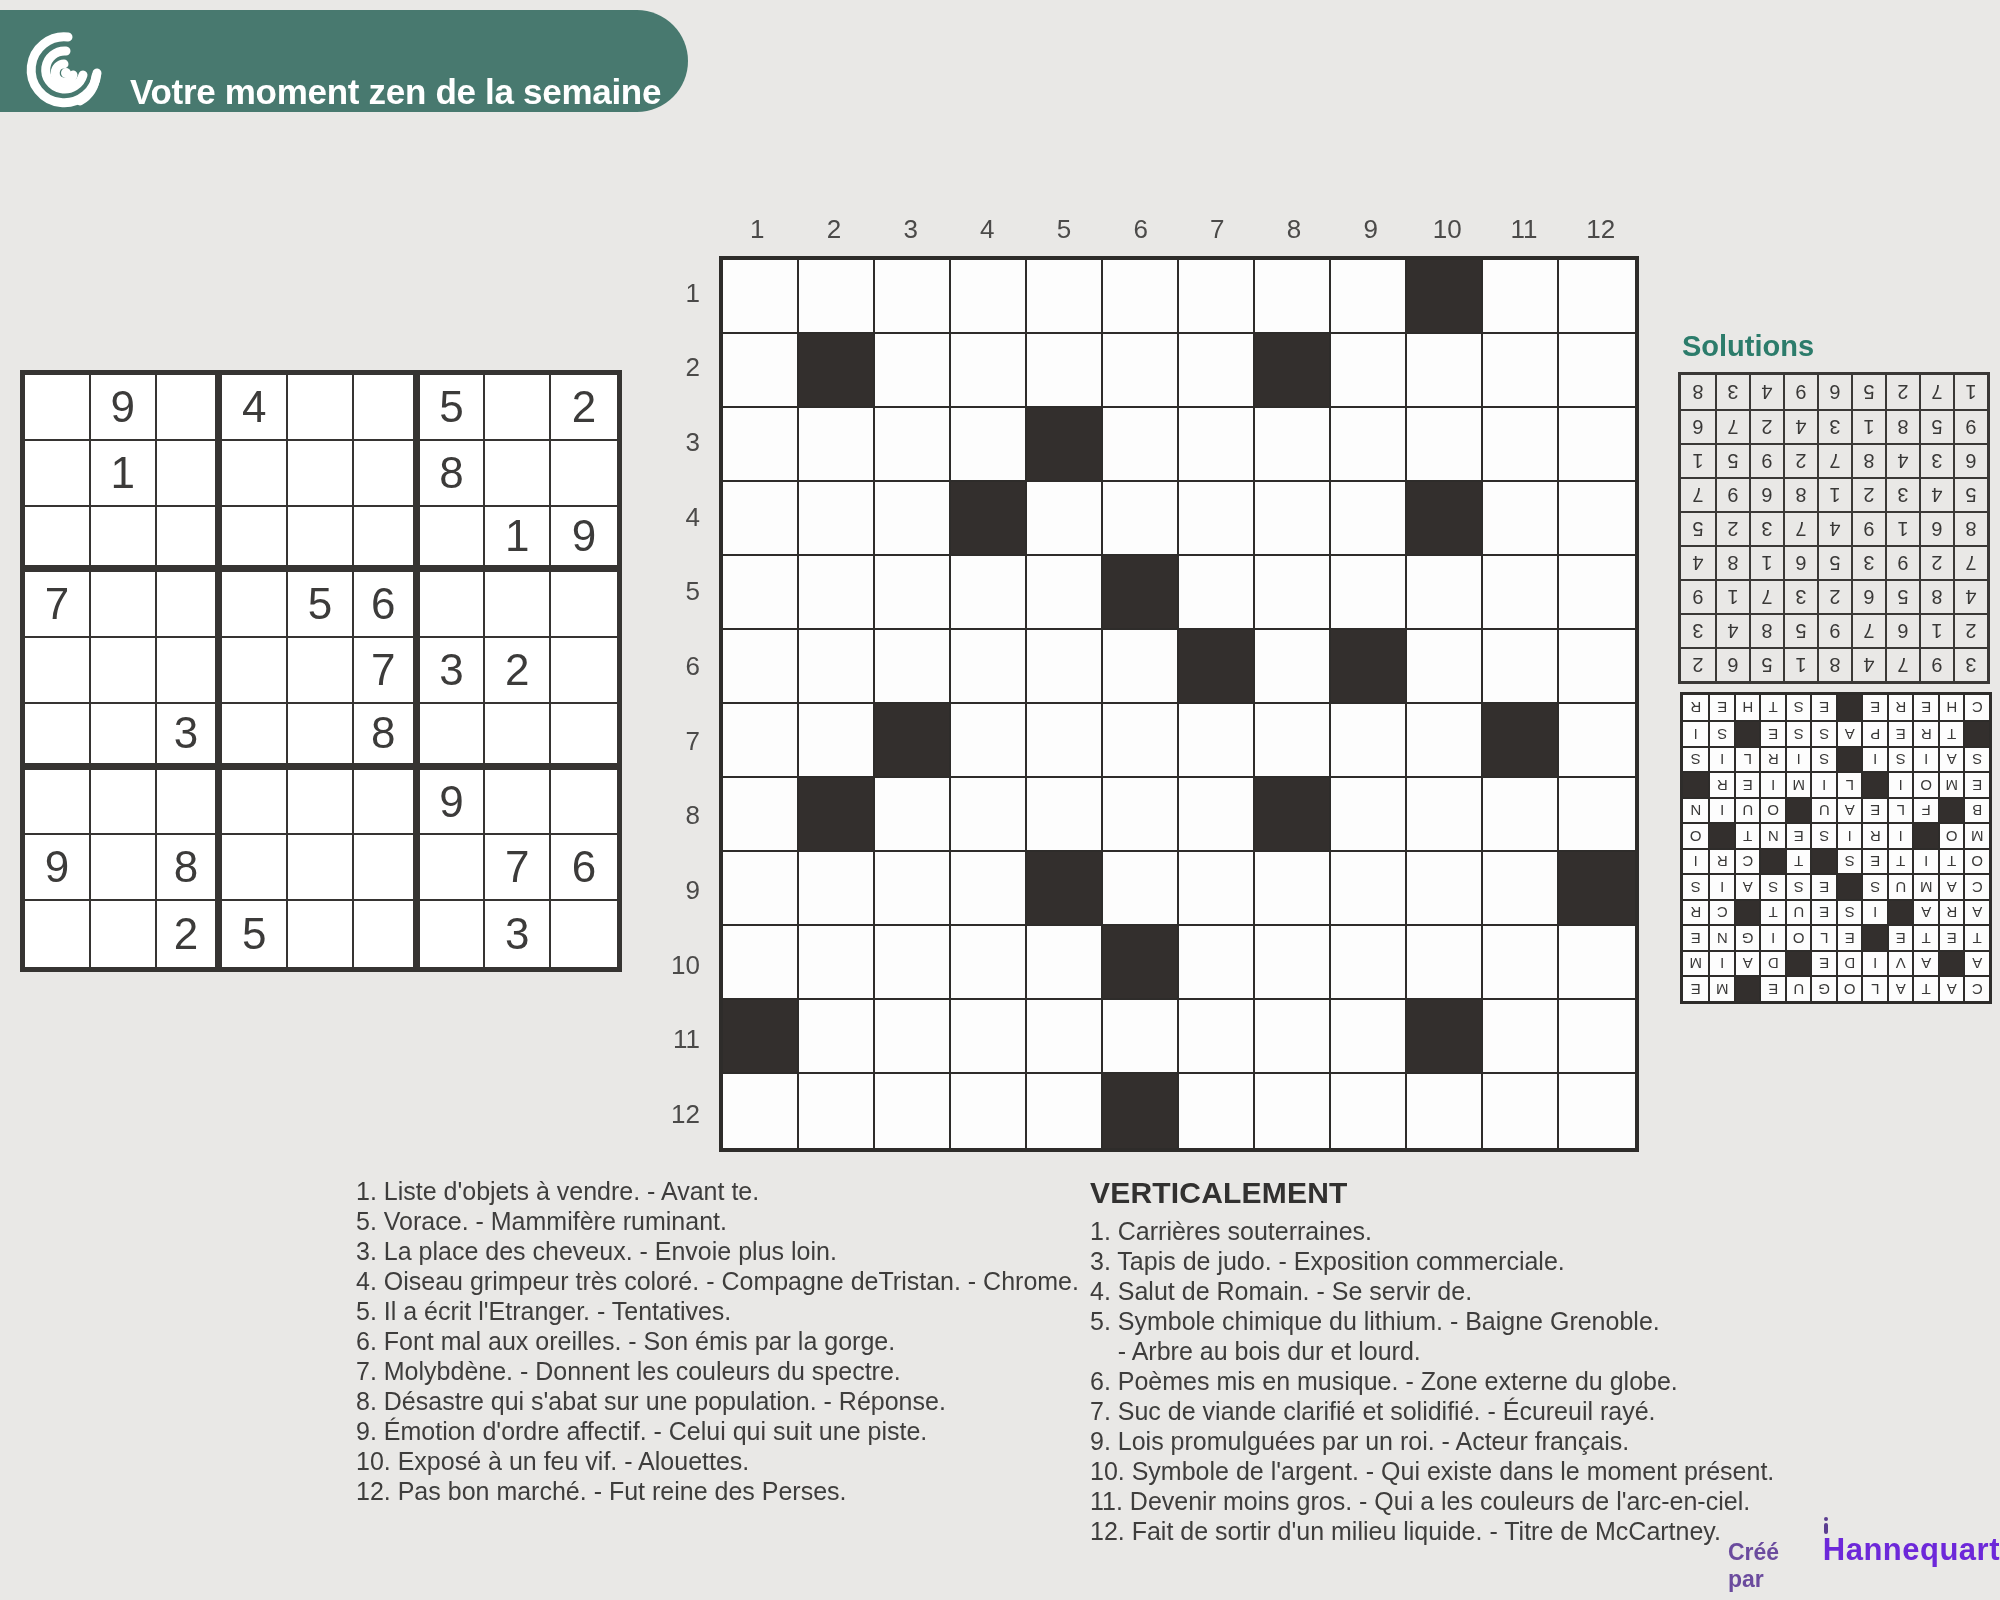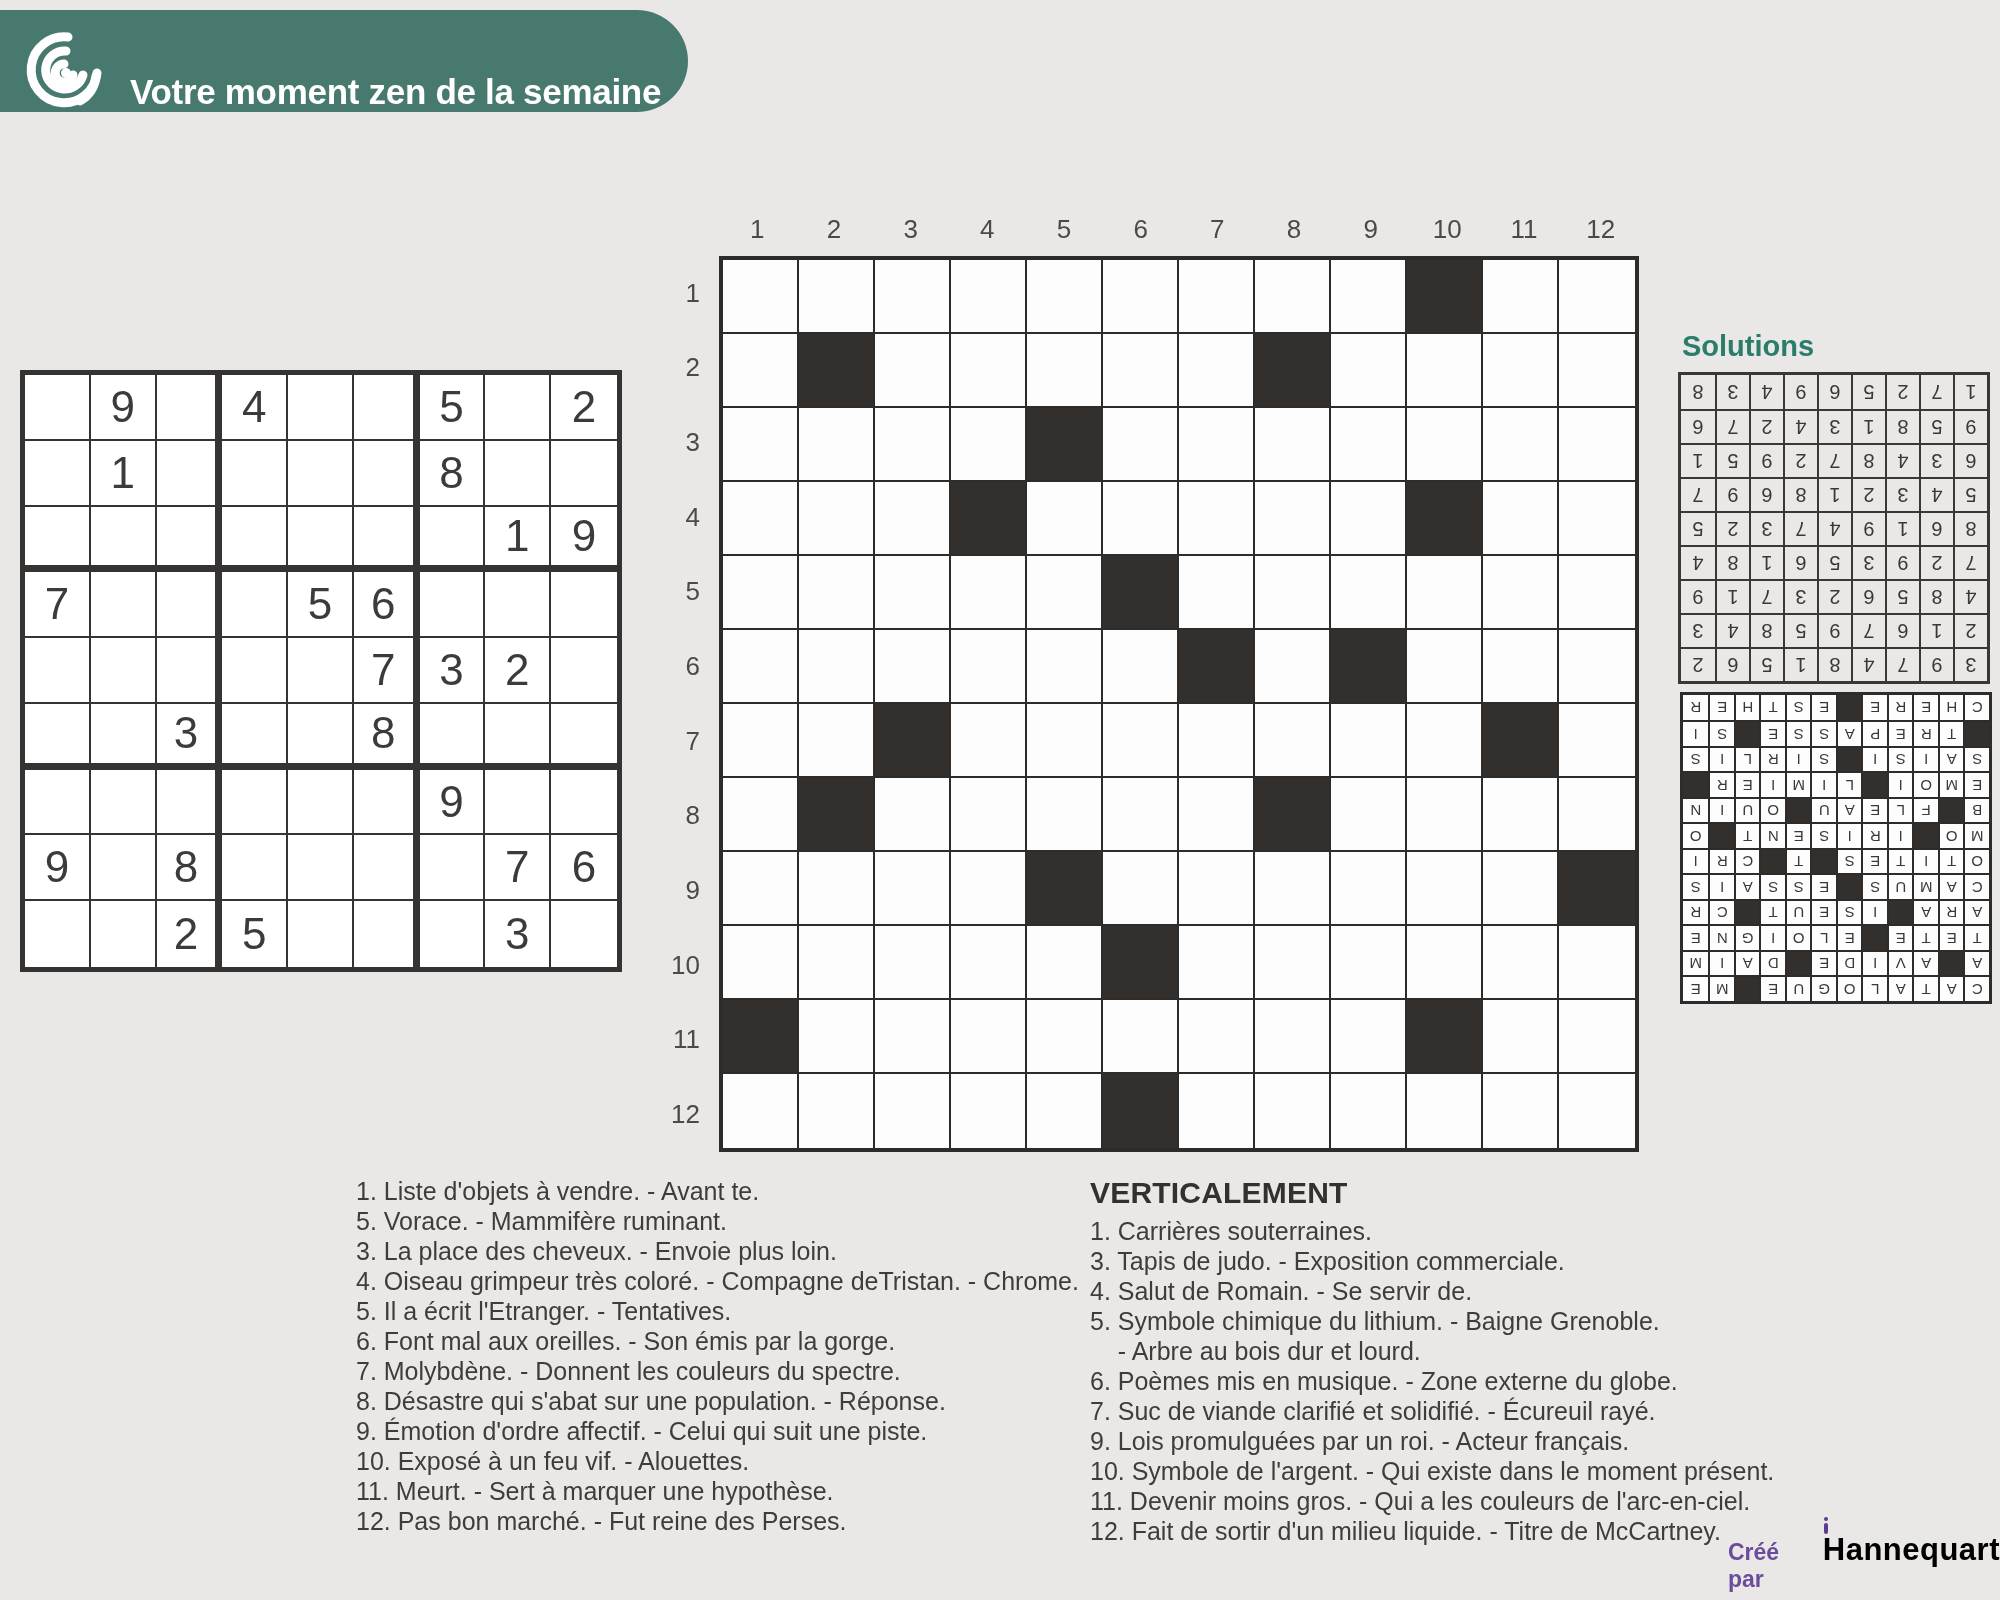--- a/index.html
+++ b/index.html
@@ -45,21 +45,21 @@
   
   .clues{position:absolute;}
   #clues-h{left:356px;top:1176px;width:740px;}
   #clues-v{left:1090px;top:1176px;width:890px;}
   .clues h2{margin:0 0 6px 0;font-size:30px;font-weight:800;color:#323130;letter-spacing:0.2px;}
   .clue-line{font-size:25px;line-height:30px;color:#3e3d3c;white-space:pre;}
 
   
   #credit{position:absolute;left:1728px;top:1532px;display:flex;align-items:baseline;gap:14px;justify-content:center;}
   #credit-prefix{font-size:23px;font-weight:600;color:#6b4b9e;}
-  #credit-name{font-size:31px;font-weight:bold;color:#000000;position:relative;letter-spacing:0.5px;}
+  #credit-name{font-size:31px;font-weight:bold;color:#6d28d9;position:relative;letter-spacing:0.5px;}
   .logo-mark{position:absolute;left:1px;top:-9px;width:4px;height:11px;background:#5b3d90;border-radius:2px;}
   .logo-mark::after{content:"";position:absolute;left:0;top:-6px;width:4px;height:4px;border-radius:50%;background:#5b3d90;}
 </style>
 </head>
 <body>
 
 <div id="canvas">
 
   <div id="banner">
     <svg viewBox="0 0 82 82" aria-hidden="true">
@@ -569,21 +569,20 @@
         <div class="clue-line">1. Liste d'objets à vendre. - Avant te.</div>
         <div class="clue-line">5. Vorace. - Mammifère ruminant.</div>
         <div class="clue-line">3. La place des cheveux. - Envoie plus loin.</div>
         <div class="clue-line">4. Oiseau grimpeur très coloré. - Compagne deTristan. - Chrome.</div>
         <div class="clue-line">5. Il a écrit l'Etranger. - Tentatives.</div>
         <div class="clue-line">6. Font mal aux oreilles. - Son émis par la gorge.</div>
         <div class="clue-line">7. Molybdène. - Donnent les couleurs du spectre.</div>
         <div class="clue-line">8. Désastre qui s'abat sur une population. - Réponse.</div>
         <div class="clue-line">9. Émotion d'ordre affectif. - Celui qui suit une piste.</div>
         <div class="clue-line">10. Exposé à un feu vif. - Alouettes.</div>
-        <div class="clue-line">11. Meurt. - Sert à marquer une hypothèse.</div>
         <div class="clue-line">12. Pas bon marché. - Fut reine des Perses.</div>
       </div>
   </div>
 
   <div id="clues-v" class="clues">
     <h2>VERTICALEMENT</h2>
     <div class="clue-list">
         <div class="clue-line">1. Carrières souterraines.</div>
         <div class="clue-line">3. Tapis de judo. - Exposition commerciale.</div>
         <div class="clue-line">4. Salut de Romain. - Se servir de.</div>

